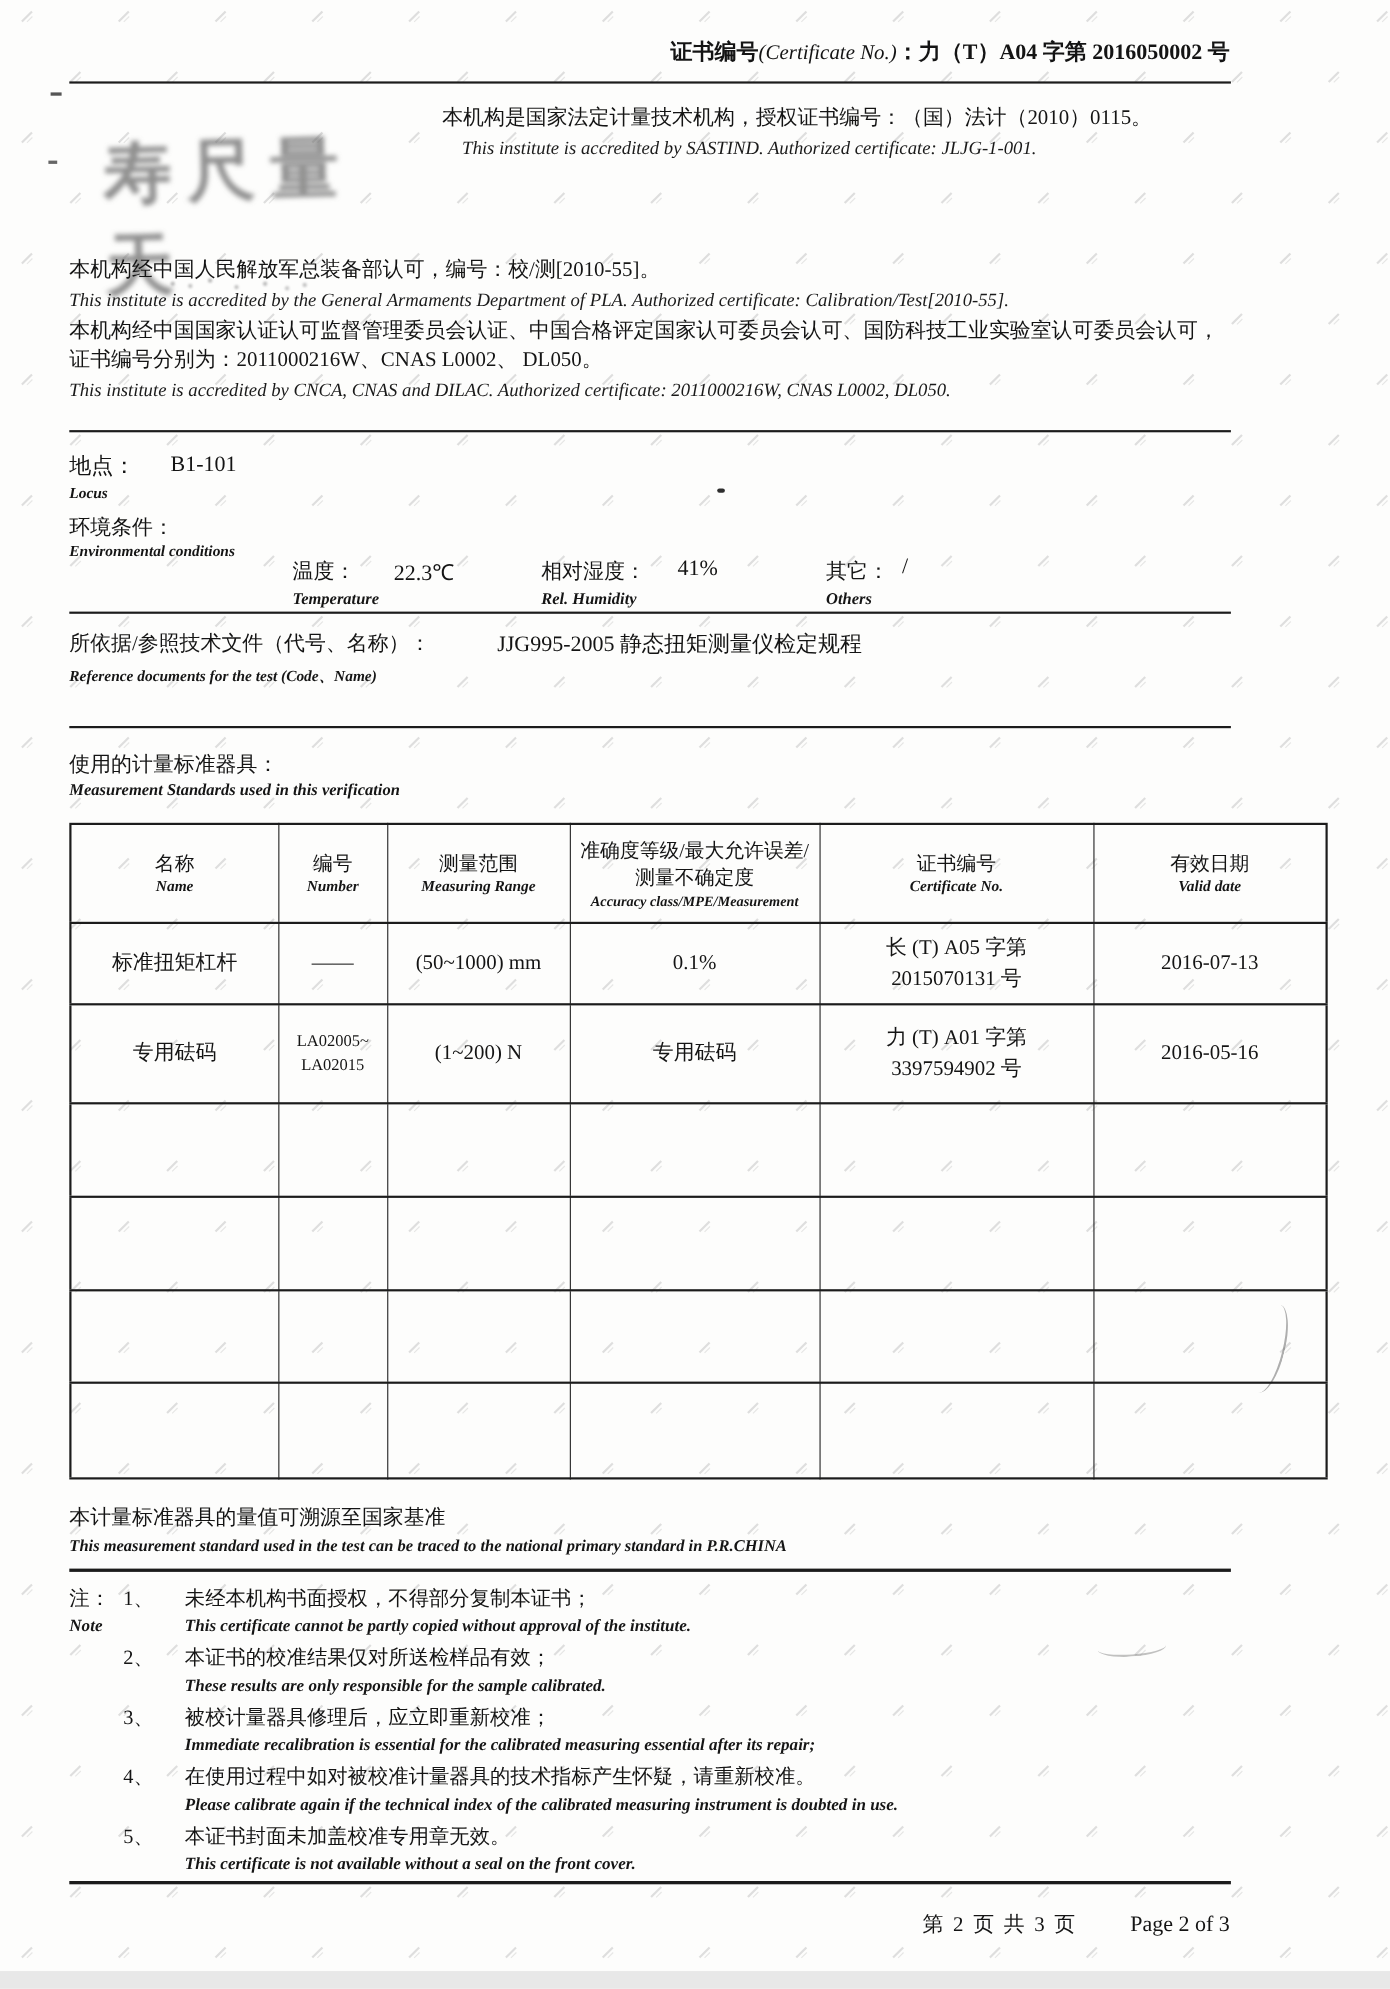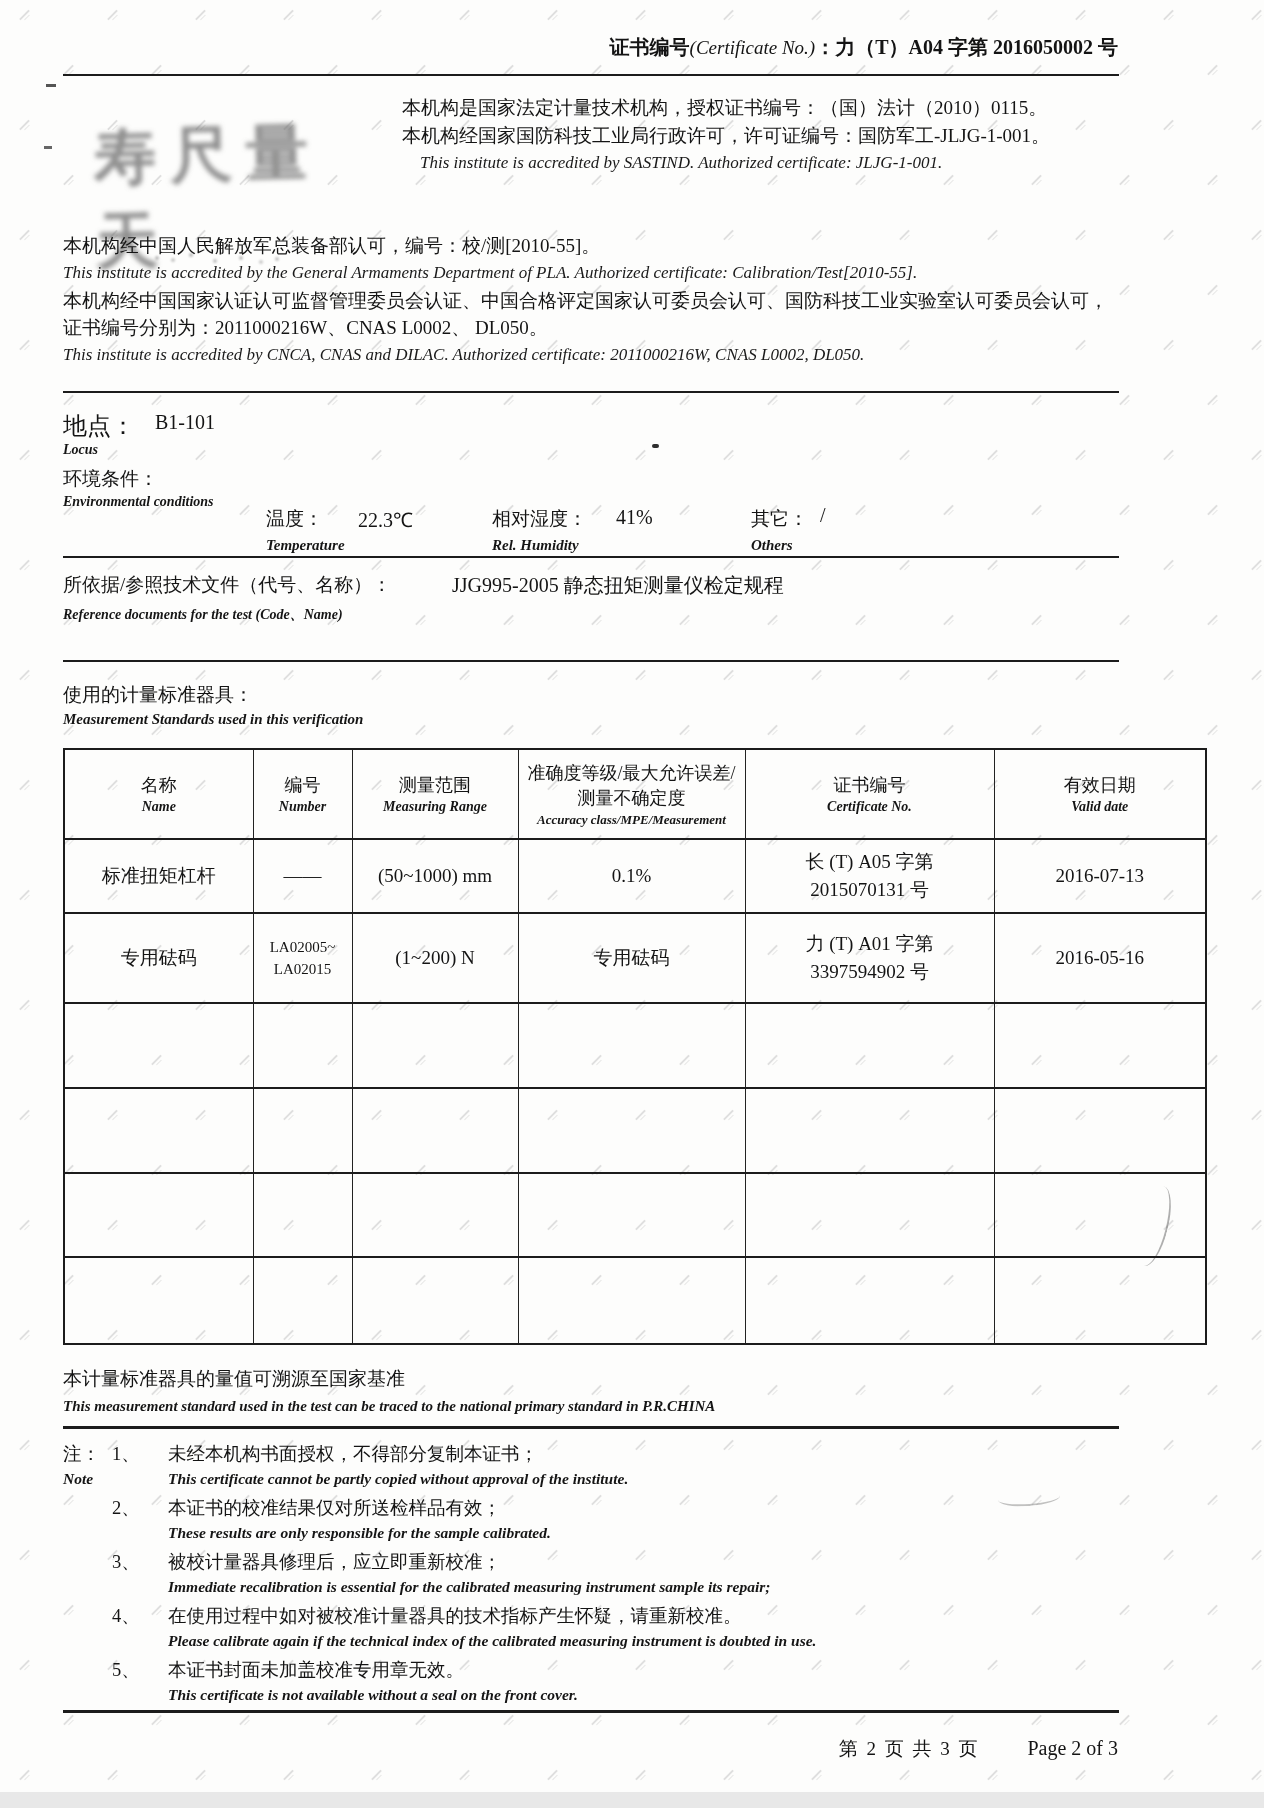--- a/index.html
+++ b/index.html
@@ -45,21 +45,21 @@
     box-shadow:16px 2px 0 #a8a8a8,34px -3px 0 #979797,58px 3px 0 #a2a2a2,84px 0 0 #9c9c9c,104px 4px 0 #b0b0b0,120px 1px 0 #a5a5a5;}
 
   
   .intro-indent{position:absolute;left:402px;top:94px;width:726px;}
   .intro-full{position:absolute;left:63px;top:232px;width:1062px;}
   .p-cn{font-size:19px;line-height:27px;margin:0 0 1px 0;}
   .p-en{font-size:17px;line-height:25px;margin:0 0 2px 0;white-space:pre-wrap;}
   .p-en.indent{margin-left:18px;}
 
   
-  .loc-label{left:63px;top:410px;font-size:24px;}
+  .loc-label{left:63px;top:410px;font-size:20px;}
   .loc-value{left:155px;top:411px;font-size:20px;}
   .loc-en{left:63px;top:442px;font-size:14px;}
   .env-label{left:63px;top:466px;font-size:19px;}
   .env-en{left:63px;top:494px;font-size:14px;}
   .t-lab{left:266px;top:506px;font-size:19px;}
   .t-val{left:358px;top:506px;font-size:20px;}
   .h-lab{left:492px;top:506px;font-size:19px;}
   .h-val{left:616px;top:506px;font-size:20px;}
   .o-lab{left:751px;top:506px;font-size:19px;}
   .o-val{left:820px;top:504px;font-size:20px;}
@@ -606,21 +606,20 @@
   <div class="cert-header">
     <span class="cn-part">证书编号</span><span class="en-part">(Certificate No.)</span><span class="cn-part">：</span><span class="cn-part">力（T）A04 字第 2016050002 号</span>
   </div>
   <div class="rule top-rule"></div>
 
   <div class="stamp">寿尺量天</div>
   <i class="stamp-sub"></i>
 
   <div class="intro-indent">
     <p class="p-cn cn">本机构是国家法定计量技术机构，授权证书编号：（国）法计（2010）0115。</p>
-    <p class="p-cn cn">本机构经国家国防科技工业局行政许可，许可证编号：国防军工-JLJG-1-001。</p>
     <p class="p-en en indent">This institute is accredited by SASTIND. Authorized certificate: JLJG-1-001.</p>
   </div>
 
   <div class="intro-full">
     <p class="p-cn cn">本机构经中国人民解放军总装备部认可，编号：校/测[2010-55]。</p>
     <p class="p-en en">This institute is accredited by the General Armaments Department of PLA. Authorized certificate: Calibration/Test[2010-55].</p>
     <p class="p-cn cn">本机构经中国国家认证认可监督管理委员会认证、中国合格评定国家认可委员会认可、国防科技工业实验室认可委员会认可，证书编号分别为：2011000216W、CNAS L0002、 DL050。</p>
     <p class="p-en en">This institute is accredited by CNCA, CNAS and DILAC. Authorized certificate: 2011000216W, CNAS L0002, DL050.</p>
   </div>
   <div class="rule" style="top:391px;height:2px;"></div>
@@ -750,21 +749,21 @@
         </div>
     </div>
     <div>
       <div class="note-cn cn">
           <span class="nc1"></span>
           <span class="nnum">3、</span>
           <span class="ntext">被校计量器具修理后，应立即重新校准；</span>
         </div>
       <div class="note-en-line en-b">
           <span class="nen1"></span>
-          <span class="ntext">Immediate recalibration is essential for the calibrated measuring instrument sample its repair;</span>
+          <span class="ntext">Immediate recalibration is essential for the calibrated measuring essential after its repair;</span>
         </div>
     </div>
     <div>
       <div class="note-cn cn">
           <span class="nc1"></span>
           <span class="nnum">4、</span>
           <span class="ntext">在使用过程中如对被校准计量器具的技术指标产生怀疑，请重新校准。</span>
         </div>
       <div class="note-en-line en-b">
           <span class="nen1"></span>

